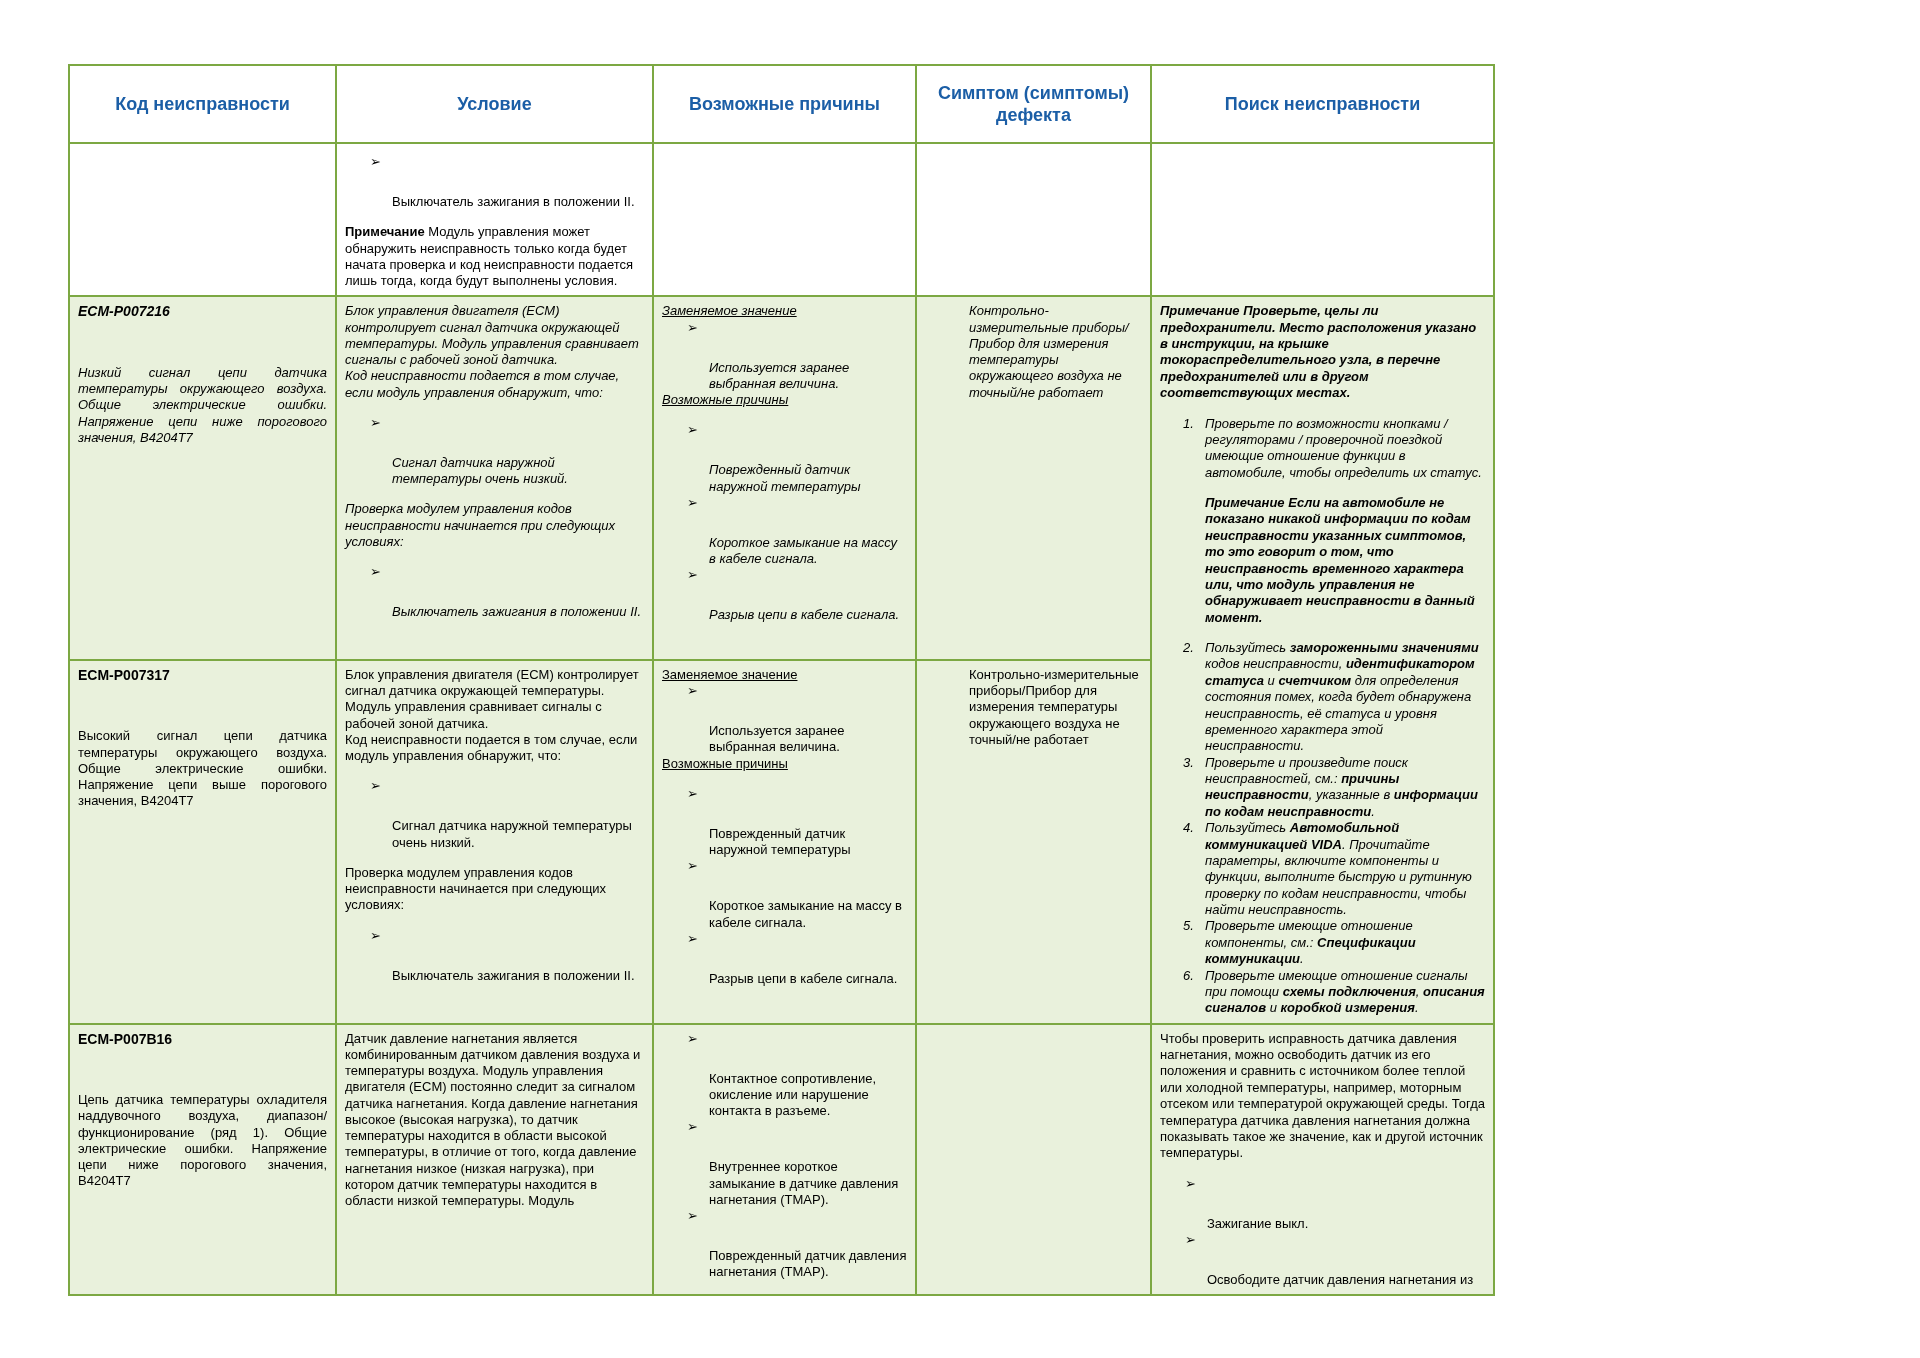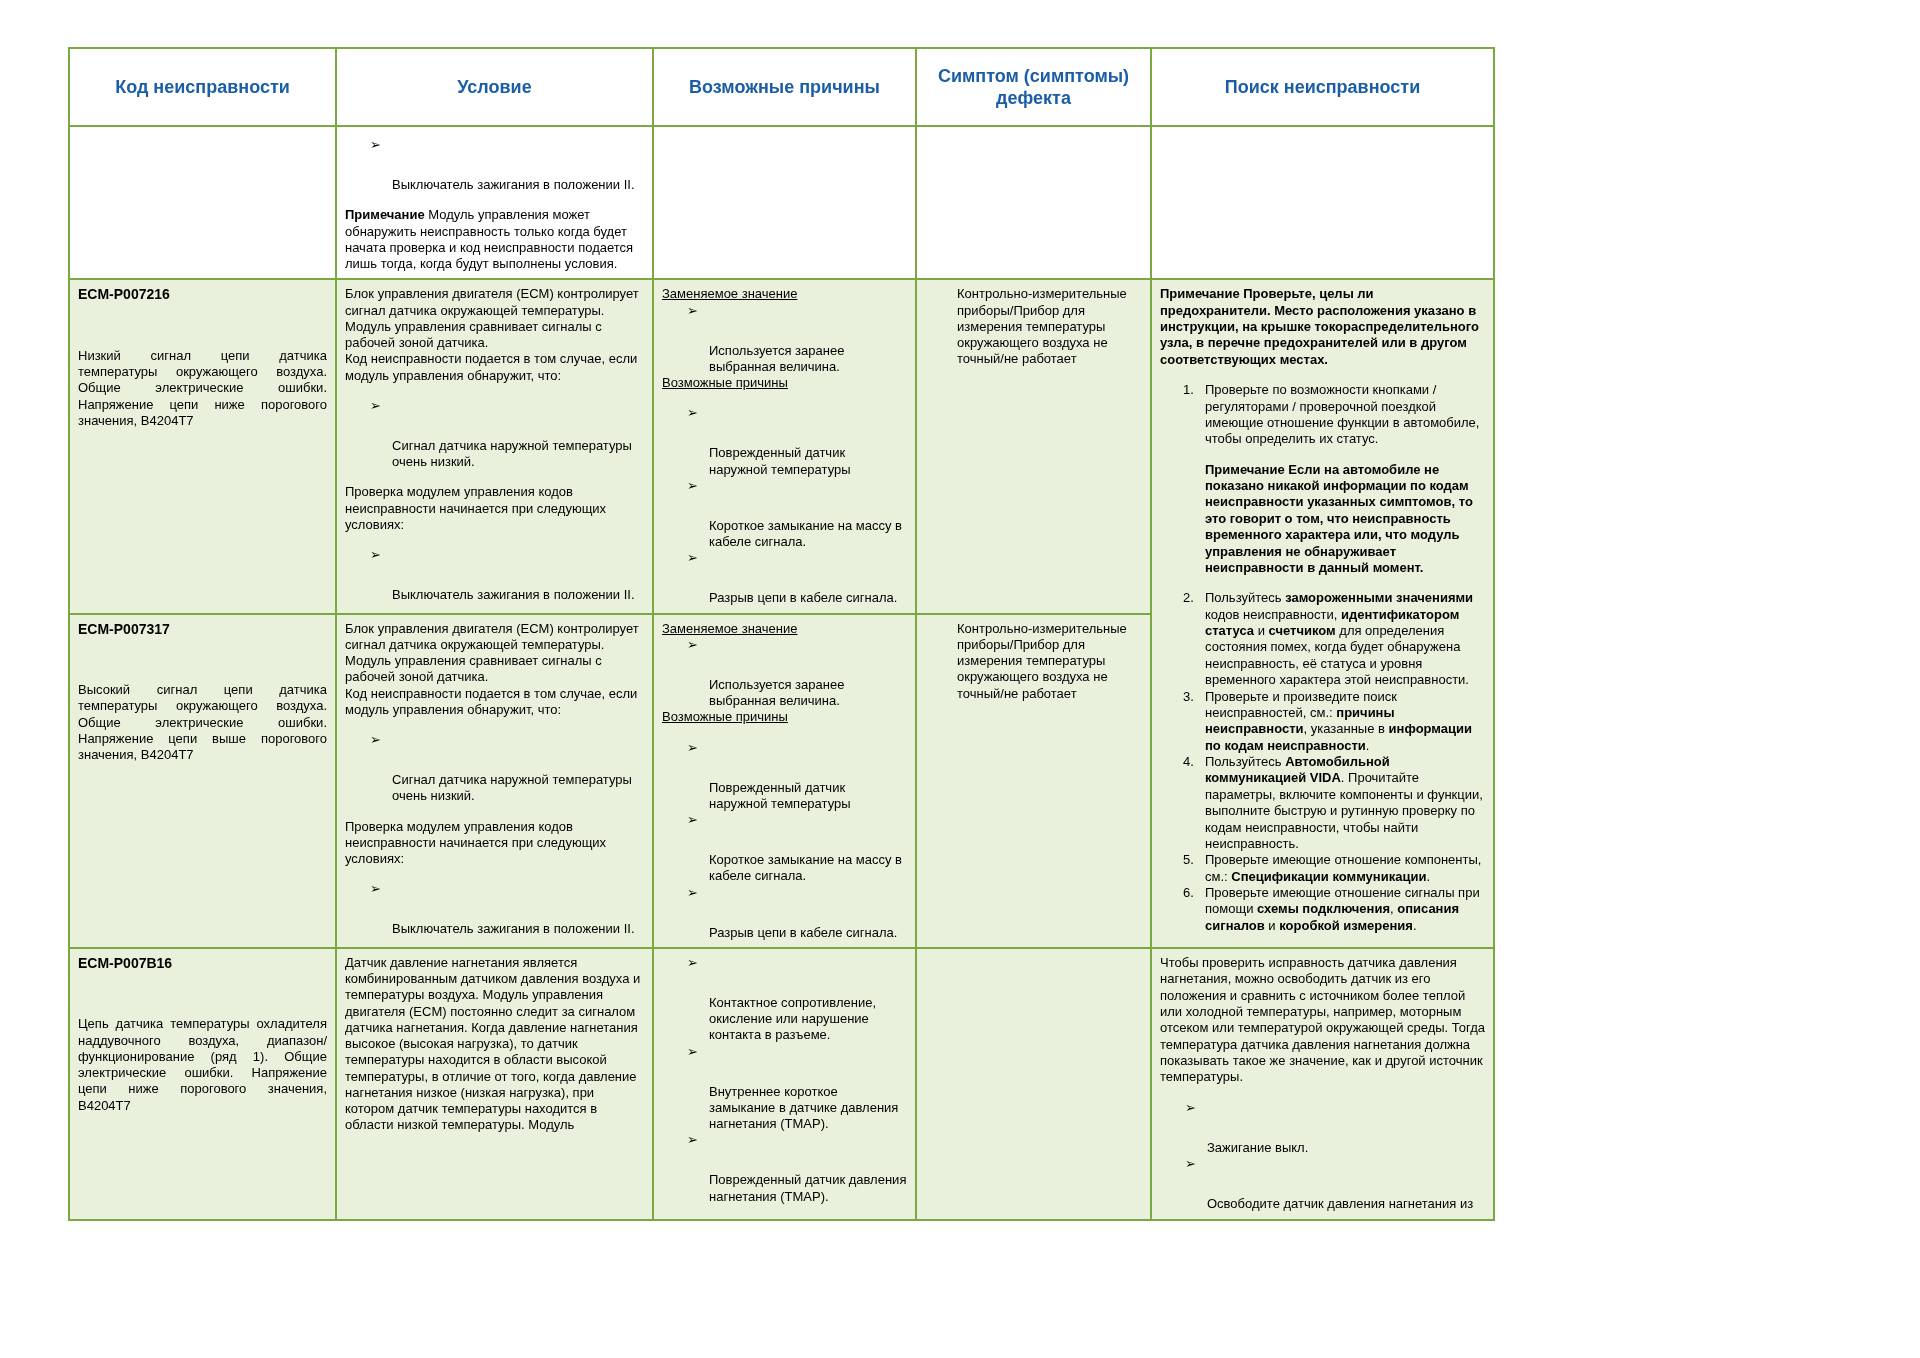--- a/index.html
+++ b/index.html
@@ -11,21 +11,21 @@
   }
   html,body{margin:0;padding:0;}
   body{
     width:1920px;height:1358px;
     background:var(--page-bg);
     font-family:"Liberation Sans","DejaVu Sans",sans-serif;
     color:var(--body-text);
   }
   .page{position:relative;width:1920px;height:1358px;background:var(--page-bg);}
   table.dtc{
-    position:absolute;left:68px;top:47px;width:1425px;
+    position:absolute;left:68px;top:64px;width:1425px;
     table-layout:fixed;border-collapse:collapse;
   }
   .dtc col.w1{width:267px}
   .dtc col.w2{width:317px}
   .dtc col.w3{width:263px}
   .dtc col.w4{width:235px}
   .dtc col.w5{width:343px}
   .dtc th,.dtc td{
     border:2px solid var(--border-color);
     vertical-align:top;
@@ -35,24 +35,24 @@
     word-wrap:break-word;
   }
   .dtc th{
     height:78px;vertical-align:middle;text-align:center;
     background:#ffffff;color:var(--header-text);
     font-size:18px;line-height:1.25;font-weight:bold;
     padding:4px 8px;
   }
   tr.r-cont td{background:#ffffff;height:127px;padding-top:10px;}
   tr.r-dtc td{background:var(--row-bg);}
-  tr.r-p007216 td{height:269px;}
+  tr.r-p007216 td{height:269px;font-style:italic;}
   tr.r-p007317 td{height:326px;}
   tr.r-p007b16 td{height:177px;}
-  td.c4{padding-left:40px;}
+  td.c4{padding-left:52px;}
   td.c5{font-size:13px;line-height:1.26;}
   .para{margin:0;}
   .code{font-size:14px;}
   .justify{text-align:justify;margin-top:44px;}
   .gap{height:14px;}
   .bullet{display:flex;margin-left:25px;}
   .marker{flex:0 0 22px;}
   .btxt{flex:1 1 auto;margin-top:40px;}
   .oli{display:flex;padding-left:23px;}
   .num{flex:0 0 22px;}

